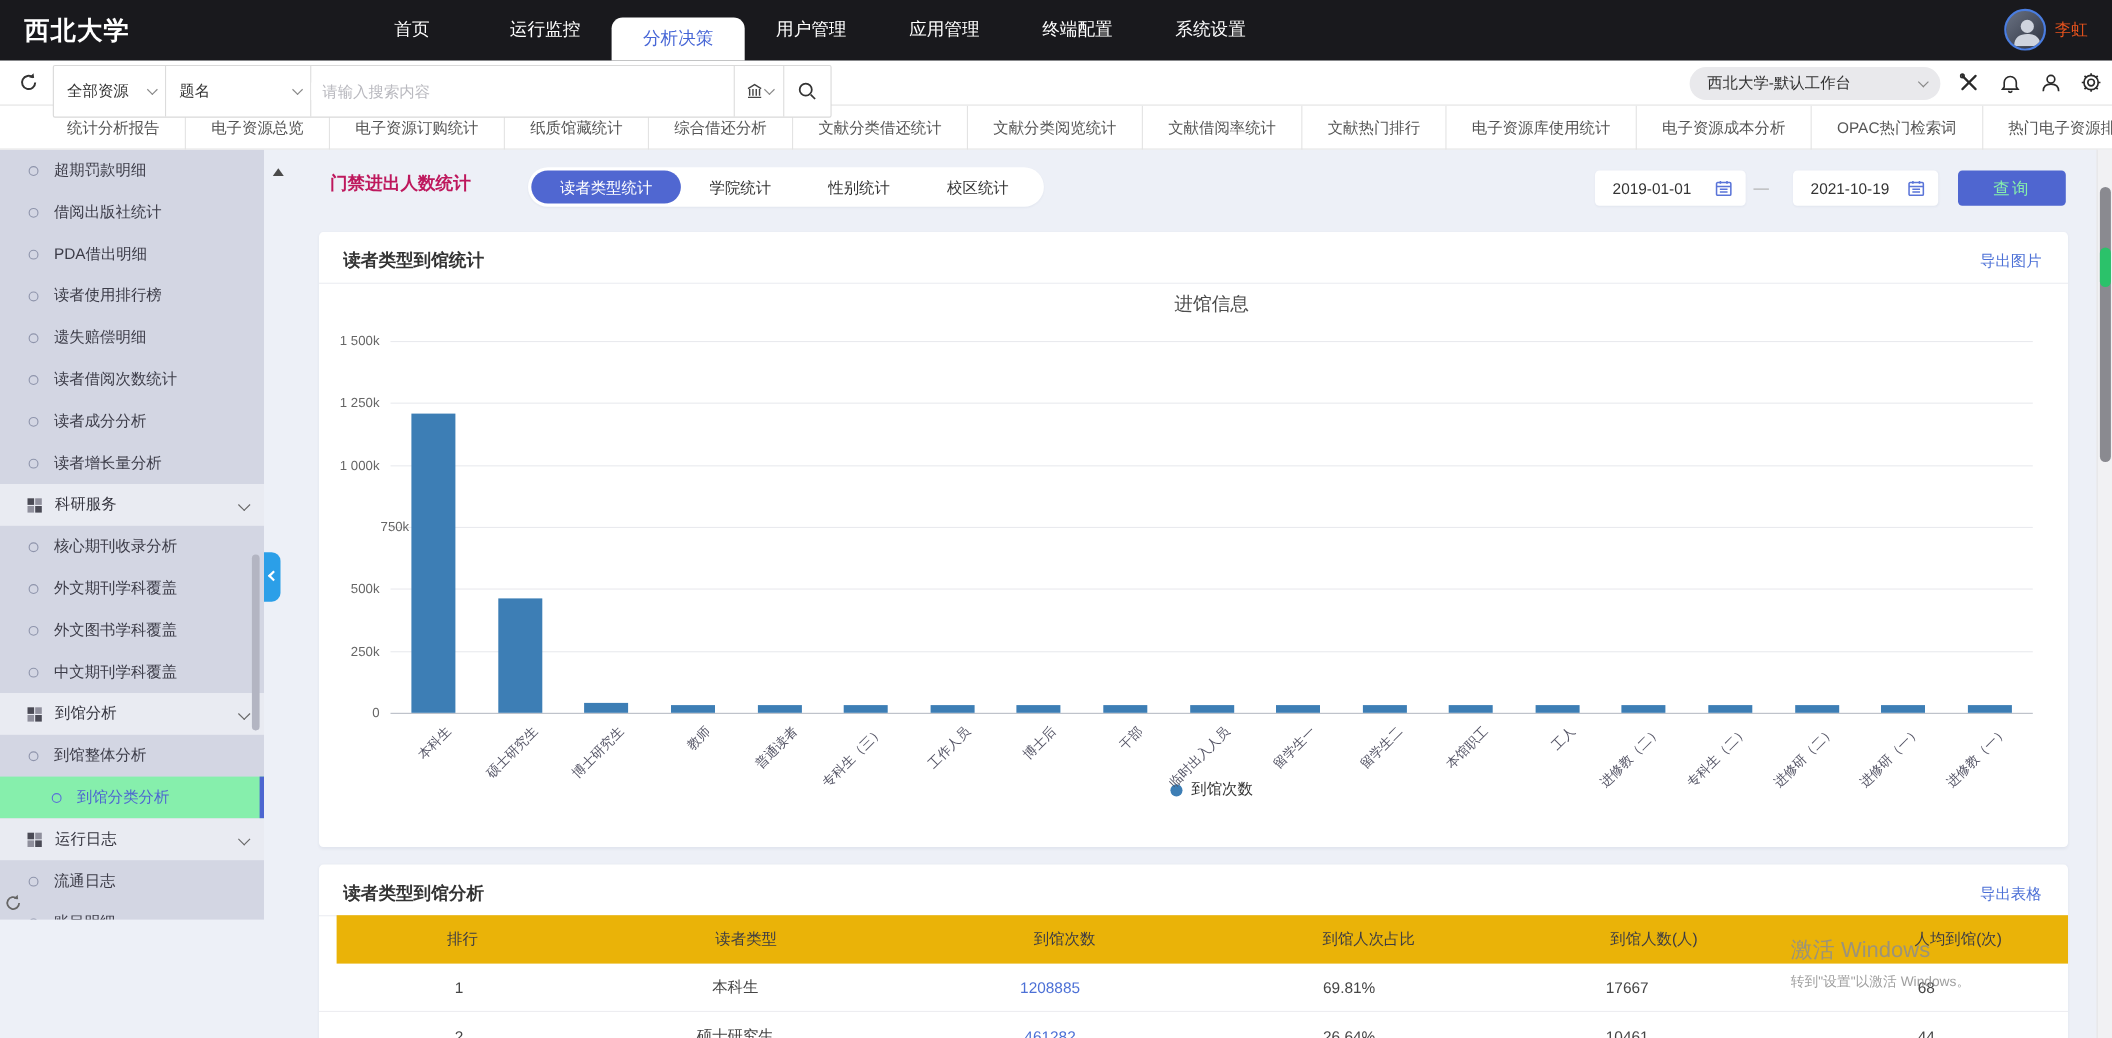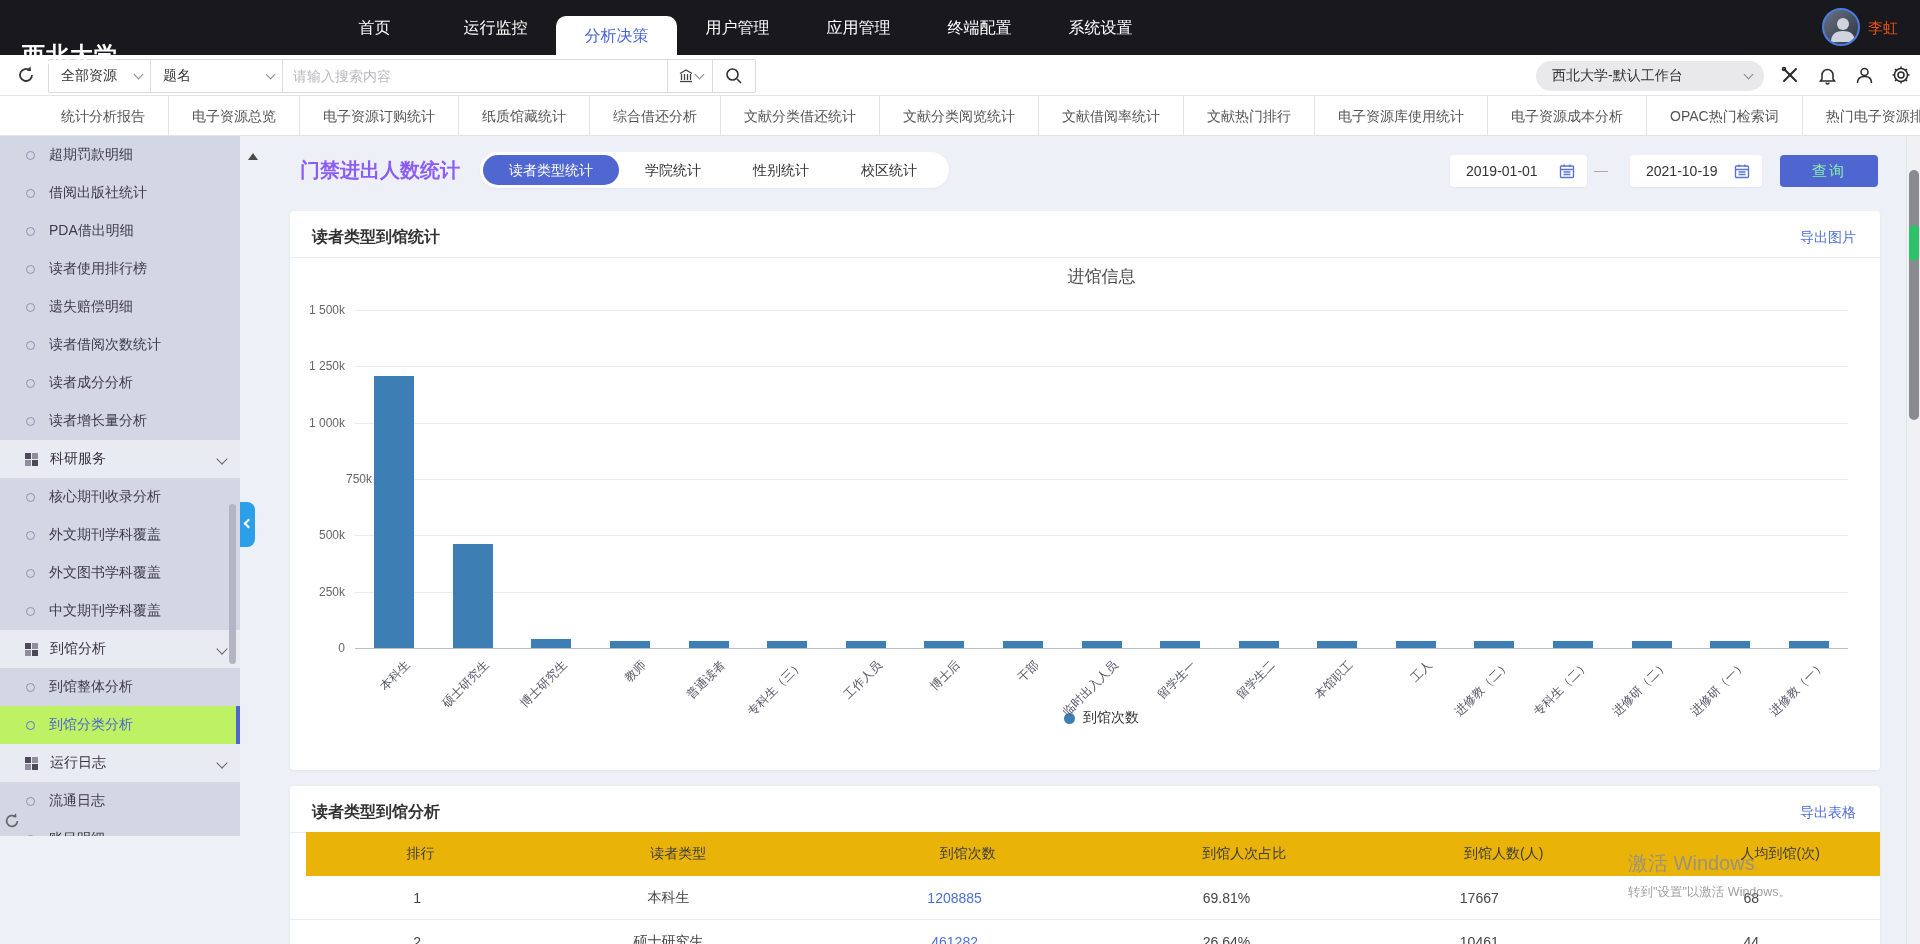--- a/index.html
+++ b/index.html
@@ -1,31 +1,31 @@
 <!DOCTYPE html>
 <html><head>
 <meta charset="utf-8">
 <style>
   * { margin:0; padding:0; box-sizing:border-box; }
   html,body { width:1920px; height:944px; overflow:hidden; font-family:"Liberation Sans","DejaVu Sans",sans-serif; background:#edf0f7; }
 
   
   .topbar { position:absolute; left:0; top:0; width:1920px; height:55px; background:#19191d; z-index:30; }
-  .logo { position:absolute; left:22px; top:0; height:55px; line-height:55px; color:#fff; font-size:23px; font-weight:bold; letter-spacing:1px;margin-top:28px; }
+  .logo { position:absolute; left:22px; top:0; height:55px; line-height:55px; color:#fff; font-size:23px; font-weight:bold; letter-spacing:1px; }
   .nav { position:absolute; left:314px; top:0; height:55px; display:flex; align-items:flex-end; }
   .nav-item { width:121px; height:55px; line-height:55px; text-align:center; color:#fff; font-size:16px; cursor:pointer; }
   .nav-item.active { height:39px; line-height:39px; background:#fff; color:#4766d6; border-radius:10px 10px 0 0; }
   .avatar { position:absolute; left:1822px; top:8px; width:38px; height:38px; border-radius:50%; background:linear-gradient(135deg,#6a7283,#2e3340); border:2px solid #4a7de0; overflow:hidden; }
   .avatar svg { margin:6px 0 0 7px; }
   .username { position:absolute; left:1868px; top:0; height:55px; line-height:55px; color:#e8531d; font-size:15px; }
 
   
   .searchrow { position:absolute; left:0; top:55px; width:1920px; height:41px; background:#fff; border-bottom:1px solid #e3e3e3; z-index:29; }
   .icon-refresh { position:absolute; left:16px; top:10px; }
-  .search-group { position:absolute; left:48px; top:4px; width:708px; height:34px; border:1px solid #d9d9d9; border-radius:2px; display:flex; align-items:stretch; background:#fff; }
+  .search-group { position:absolute; left:48px; top:4px; width:708px; height:48px; border:1px solid #d9d9d9; border-radius:2px; display:flex; align-items:stretch; background:#fff; }
   .seg { display:flex; align-items:center; border-right:1px solid #dcdcdc; font-size:14px; color:#333; }
   .seg.scope { width:102px; padding:0 8px 0 12px; justify-content:space-between; cursor:pointer; }
   .seg.field { width:132px; padding:0 8px 0 12px; justify-content:space-between; cursor:pointer; }
   .seg.inputwrap { flex:1; border-right:none; }
   .seg.inputwrap input { width:100%; border:none; outline:none; font-size:14px; color:#333; padding:0 10px; font-family:inherit; }
   .seg.inputwrap input::placeholder { color:#b9b9bf; }
   .seg.lib { width:46px; justify-content:center; border-right:1px solid #dcdcdc; border-left:1px solid #dcdcdc; cursor:pointer; gap:2px; }
   .seg.searchbtn { width:42px; justify-content:center; border-right:none; cursor:pointer; }
   .chev { width:7px; height:7px; border-right:1px solid #888; border-bottom:1px solid #888; transform:rotate(45deg); margin-top:-3px; }
   .workspace { position:absolute; left:1536px; top:6px; width:228px; height:30px; background:#e9e9ec; border-radius:15px; display:flex; align-items:center; justify-content:space-between; padding:0 12px 0 16px; font-size:14px; color:#333; cursor:pointer; }
@@ -40,30 +40,30 @@
 
   
   .sidebar { position:absolute; left:0; top:136px; width:240px; height:700px; background:#d3d6e3; overflow:hidden; }
   .side-item { height:38px; display:flex; align-items:center; font-size:14px; color:#3c3c48; cursor:pointer; position:relative; }
   .side-item .bullet { width:9px; height:9px; border:1.5px solid #8e94ab; border-radius:50%; margin:0 14px 0 26px; flex:0 0 auto; }
   .side-item.group { background:#e9ebf2; color:#33333d; }
   .side-item.group .gicon { width:13px; height:13px; margin:0 12px 0 25px; display:grid; grid-template-columns:6px 6px; grid-template-rows:6px 6px; gap:1px; }
   .side-item.group .gicon i:nth-child(1){background:#4a4a55;} .side-item.group .gicon i:nth-child(2){background:#8f8f9c;}
   .side-item.group .gicon i:nth-child(3){background:#8f8f9c;} .side-item.group .gicon i:nth-child(4){background:#4a4a55;}
   .side-item.group .gchev { position:absolute; right:14px; width:8px; height:8px; border-right:1.5px solid #666; border-bottom:1.5px solid #666; transform:rotate(45deg); }
-  .side-item.selected { background:#bef264; color:#4d66d0; border-right:4px solid #4d66d0; }
+  .side-item.selected { background:#86efac; color:#4d66d0; border-right:4px solid #4d66d0;padding-left:21px; }
   .side-item.selected .bullet { border-color:#5a6fd8; }
   .side-thumb { position:absolute; left:229px; top:504px; width:7px; height:160px; background:#b3b5c2; border-radius:4px; }
   .collapse-tab { position:absolute; left:240px; top:502px; width:15px; height:45px; background:#2b9fe8; border-radius:0 8px 8px 0; cursor:pointer; z-index:5; }
   .collapse-tab i { position:absolute; left:5px; top:18px; width:7px; height:7px; border-left:2px solid #fff; border-bottom:2px solid #fff; transform:rotate(45deg); }
   .float-refresh { position:absolute; left:3px; top:812px; cursor:pointer; }
   .scrollup-arrow { position:absolute; left:248px; top:153px; width:0; height:0; border-left:5px solid transparent; border-right:5px solid transparent; border-bottom:7px solid #4a4a4a; }
 
   
-  .page-title { position:absolute; left:300px; top:157px; font-size:20px; font-weight:bold; color:#8b5cf6; }
+  .page-title { position:absolute; left:300px; top:157px; font-size:16px; font-weight:bold; color:#be185d; }
   .pills { position:absolute; left:480px; top:152px; height:36px; background:#fff; border-radius:18px; display:flex; align-items:center; padding:0 6px 0 3px; box-shadow:0 1px 2px rgba(40,50,90,.05); }
   .pill { padding:0 26px; height:30px; line-height:30px; font-size:14px; color:#333; border-radius:15px; cursor:pointer; white-space:nowrap; }
   .pill.active { background:#5067d1; color:#fff; }
   .datebox { position:absolute; top:155px; height:32px; background:#fff; border-radius:4px; display:flex; align-items:center; justify-content:space-between; padding:0 12px 0 16px; font-size:14px; color:#333; cursor:pointer; box-shadow:0 1px 2px rgba(40,50,90,.05); }
   .datebox.from { left:1450px; width:137px; }
   .datebox.to { left:1630px; width:132px; }
   .date-dash { position:absolute; left:1594px; top:162px; color:#aaa; font-size:14px; }
   .query-btn { position:absolute; left:1780px; top:155px; width:98px; height:32px; background:#4f66d0; color:#86efac; font-size:15px; letter-spacing:2px; border:none; border-radius:4px; cursor:pointer; font-family:inherit; }
 
   

